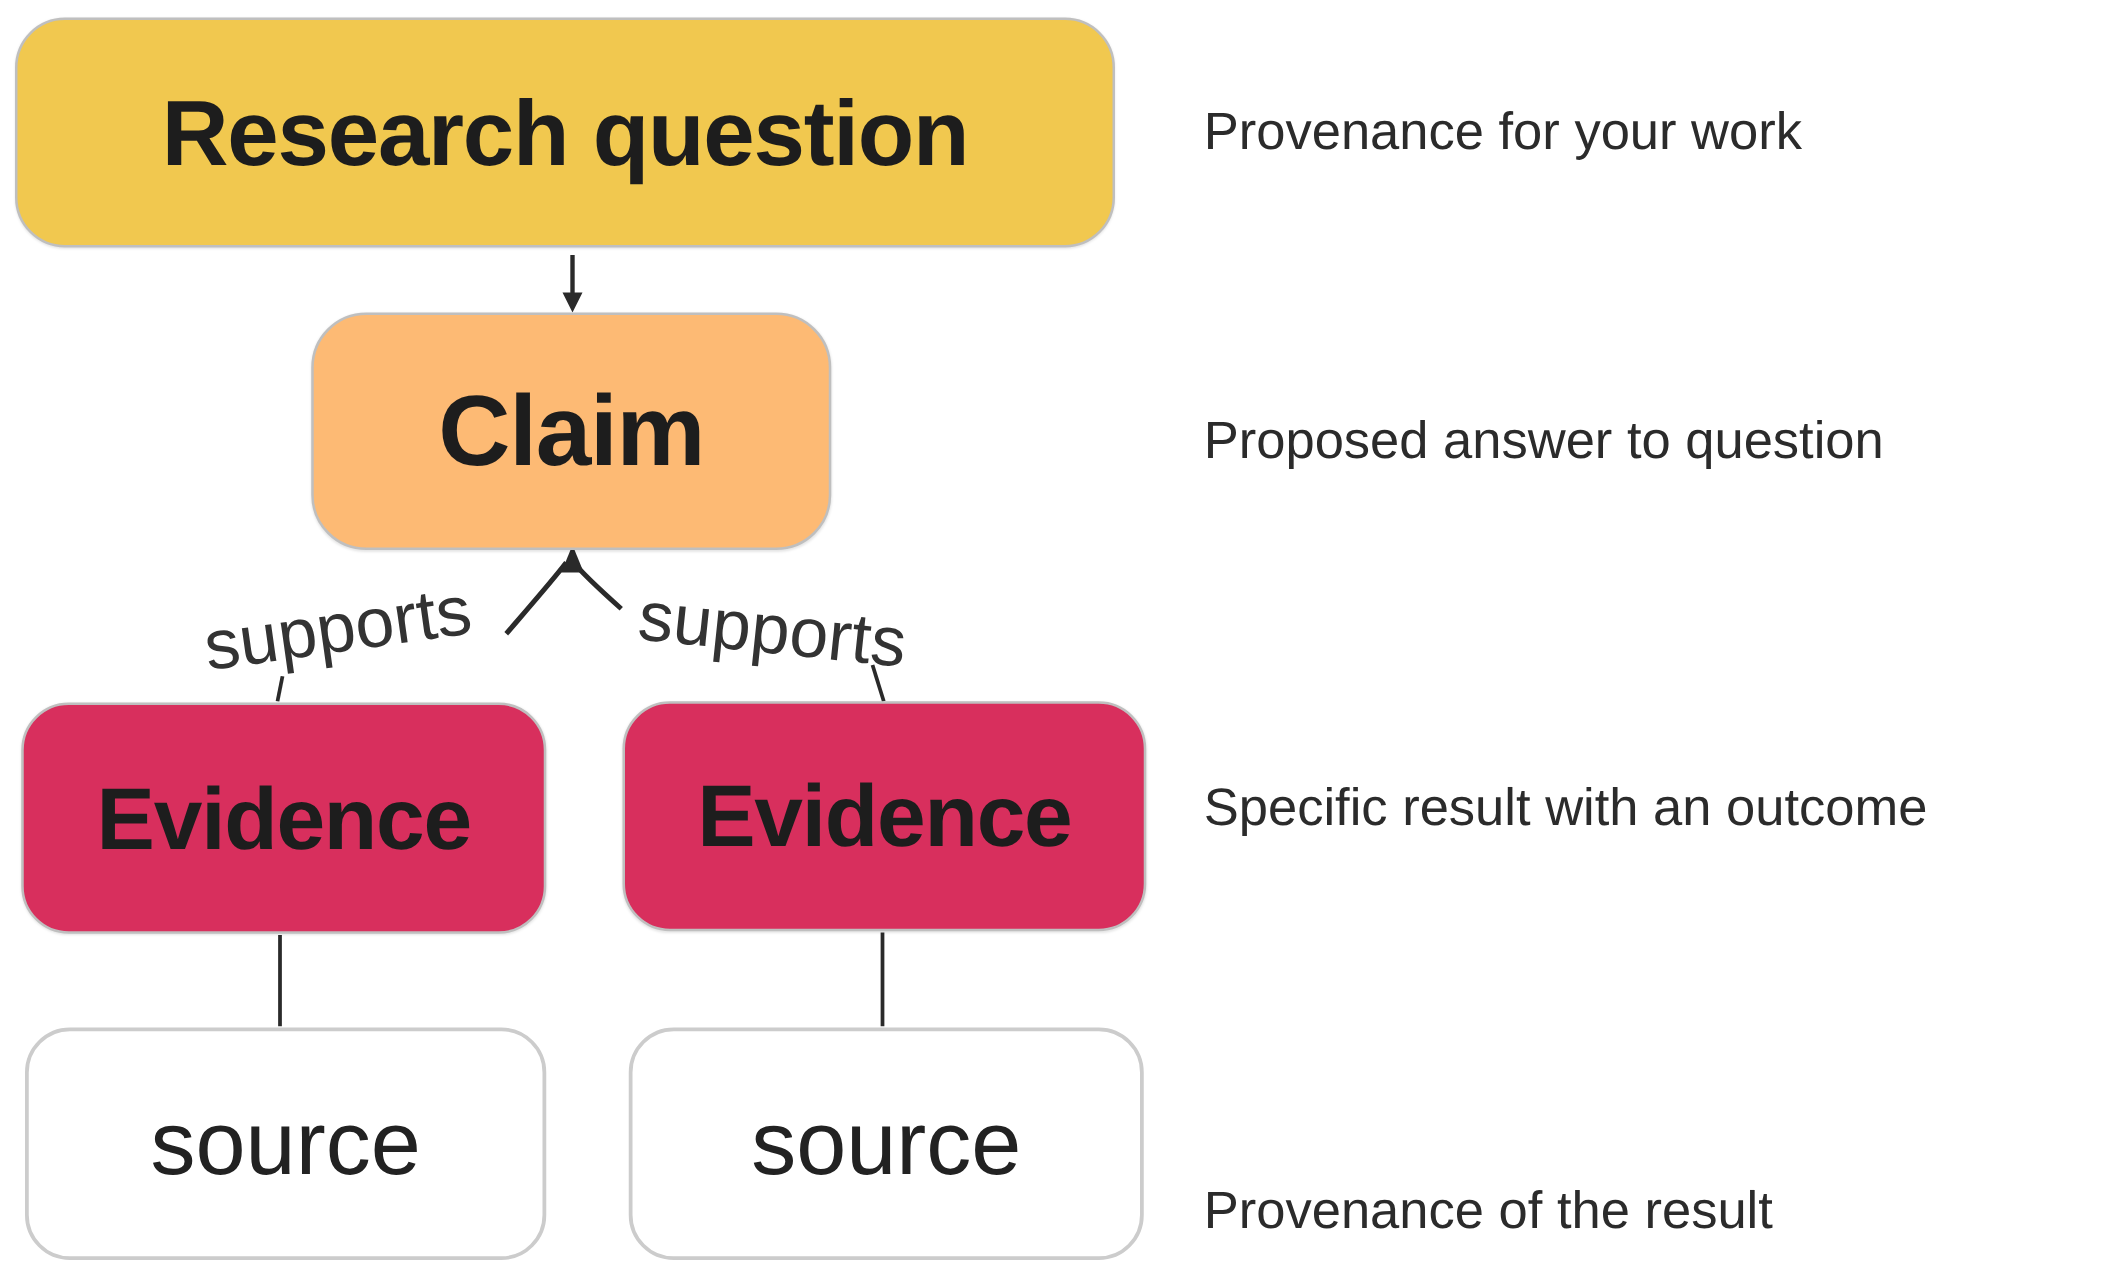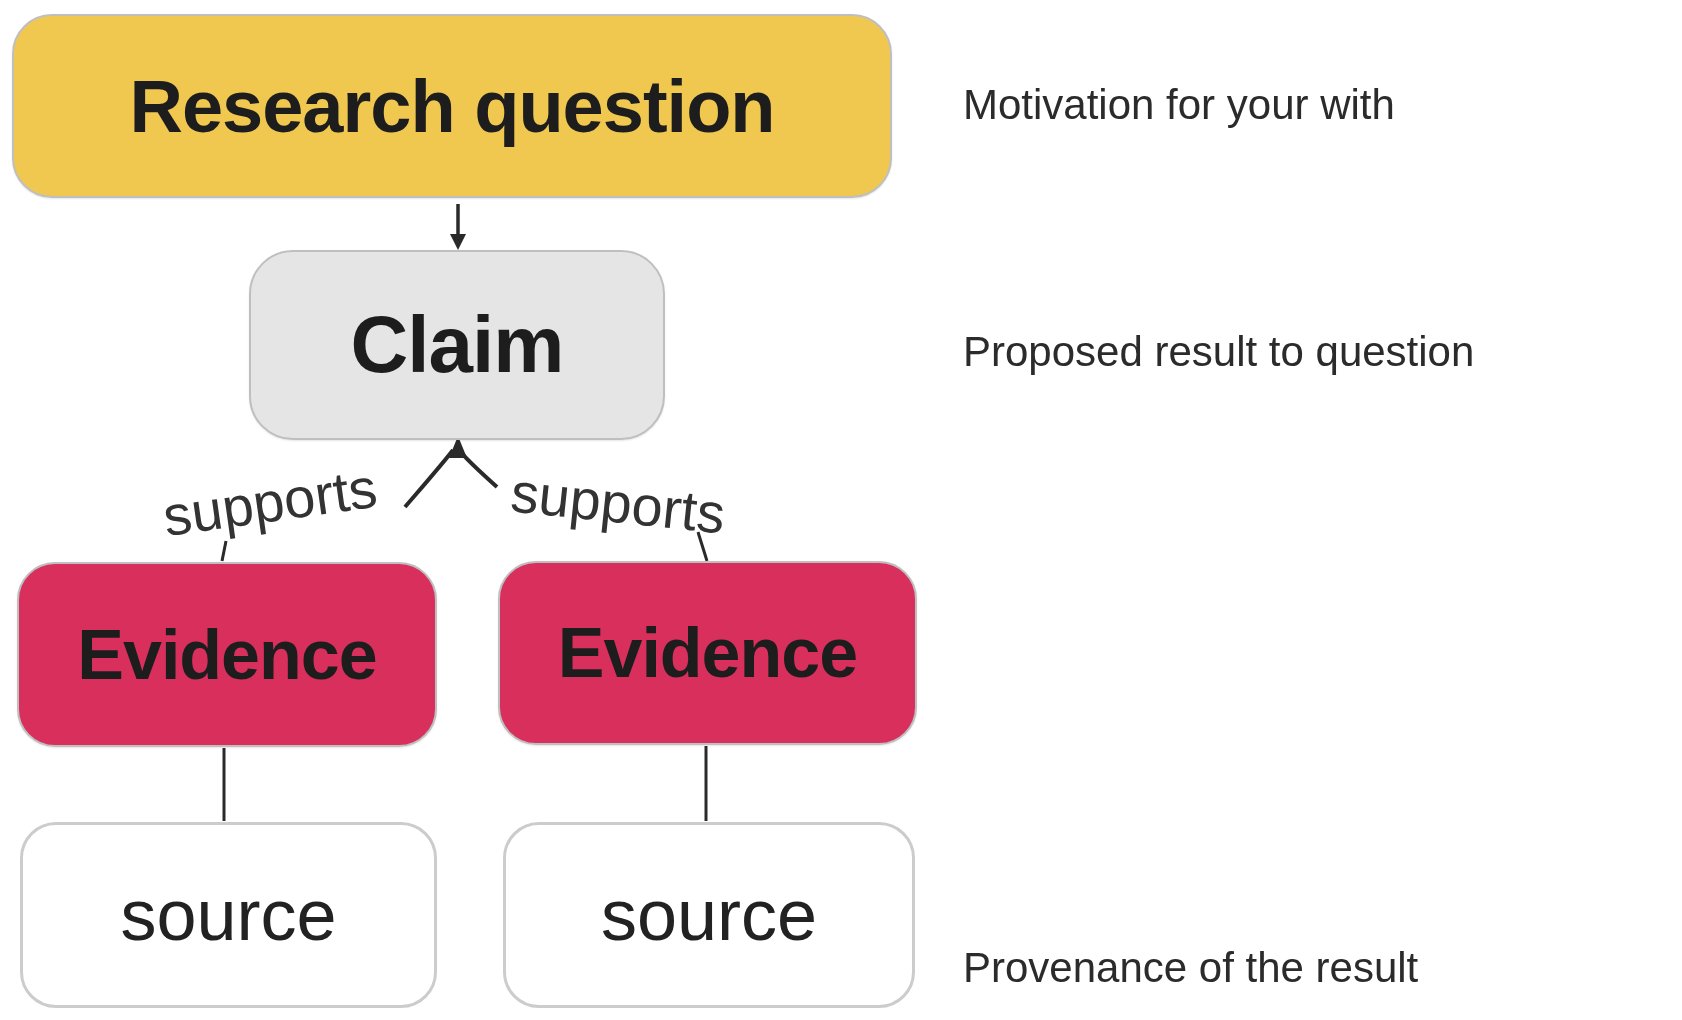--- a/index.html
+++ b/index.html
@@ -89,21 +89,21 @@
     <line x1="698" y1="532" x2="707" y2="561" stroke-width="3"></line>
 
     <line x1="224" y1="748" x2="224" y2="821" stroke-width="3"></line>
     <line x1="706" y1="746" x2="706" y2="821" stroke-width="3"></line>
   </svg>
 
   <div class="node" id="node-research-question" style="background-color: rgb(241, 200, 79);">
     <span class="node-label" style="color: rgb(29, 29, 29);">Research question</span>
   </div>
 
-  <div class="node" id="node-claim" style="background-color: #e5e5e5;">
+  <div class="node" id="node-claim" style="background-color: #fdba74;">
     <span class="node-label" style="color: rgb(29, 29, 29);">Claim</span>
   </div>
 
   <div class="node evidence" id="node-evidence-left" style="background-color: rgb(216, 47, 93);">
     <span class="node-label" style="color: rgb(29, 29, 29);">Evidence</span>
   </div>
 
   <div class="node evidence" id="node-evidence-right" style="background-color: rgb(216, 47, 93);">
     <span class="node-label" style="color: rgb(29, 29, 29);">Evidence</span>
   </div>
@@ -112,17 +112,18 @@
     <span class="node-label" style="color: rgb(34, 34, 34);">source</span>
   </div>
 
   <div class="node source" id="node-source-right" style="background-color: rgb(255, 255, 255);">
     <span class="node-label" style="color: rgb(34, 34, 34);">source</span>
   </div>
 
   <div class="edge-label" id="edge-label-left">supports</div>
   <div class="edge-label" id="edge-label-right">supports</div>
 
-  <div class="annotation" id="annotation-research-question">Motivation for your with</div>
-  <div class="annotation" id="annotation-claim">Proposed result to question</div>
+  <div class="annotation" id="annotation-research-question">Provenance for your work</div>
+  <div class="annotation" id="annotation-claim">Proposed answer to question</div>
+  <div class="annotation" id="annotation-evidence">Specific result with an outcome</div>
   <div class="annotation" id="annotation-source">Provenance of the result</div>
 
 </div>
 
 </body></html>

